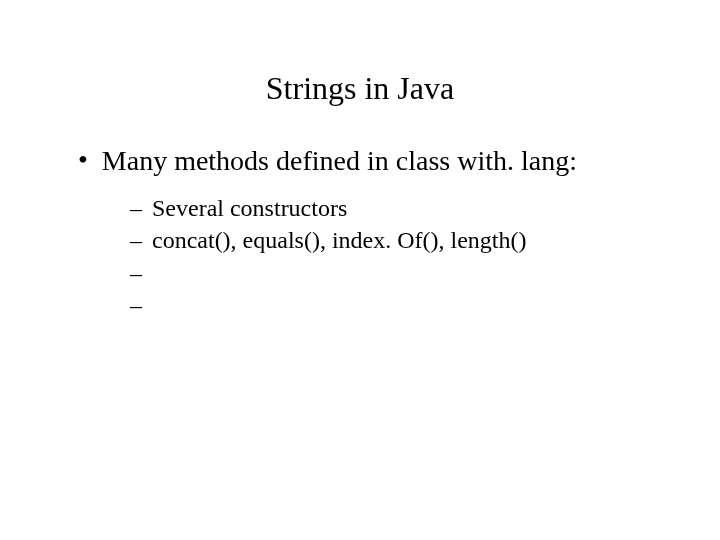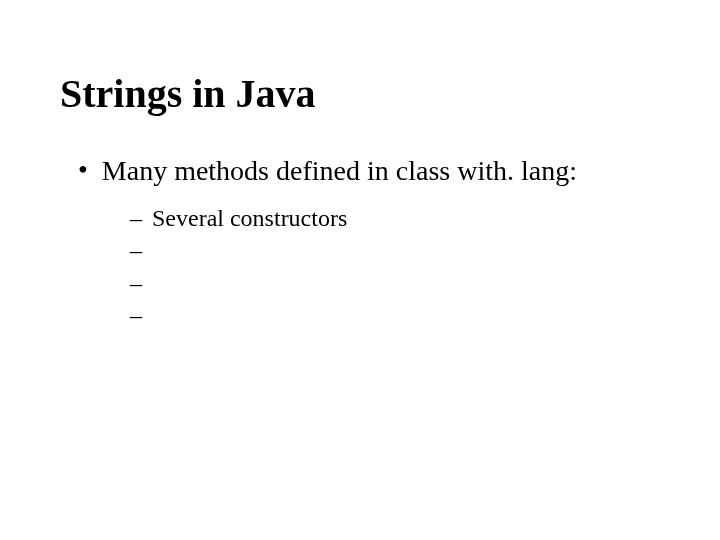--- a/index.html
+++ b/index.html
@@ -5,23 +5,23 @@
     * { margin: 0; padding: 0; box-sizing: border-box; }
     body {
       width: 720px;
       height: 540px;
       background: #fff;
       font-family: "Times New Roman", Times, serif;
       color: #000;
       padding: 70px 60px 0 60px;
     }
     .title {
-      text-align: left;
-      font-size: 40px;
-      font-weight: 700;
+      text-align: center;
+      font-size: 32px;
+      font-weight: 400;
       margin-bottom: 36px;
     }
     .bullet-row {
       display: flex;
       align-items: flex-start;
       font-size: 28px;
       margin-left: 18px;
       margin-bottom: 14px;
     }
     .bullet-dot {
@@ -48,20 +48,21 @@
   <span class="bullet-text">Many methods defined in class with. lang:</span>
 </div>
 
 <div class="sub-list">
   <div class="sub-row">
     <span class="dash">–</span>
     <span>Several constructors</span>
   </div>
   <div class="sub-row">
     <span class="dash">–</span>
+    <span>concat(), equals(), index. Of(), length()</span>
   </div>
   <div class="sub-row">
     <span class="dash">–</span>
   </div>
   <div class="sub-row">
     <span class="dash">–</span>
   </div>
 </div>
 
 </body></html>

